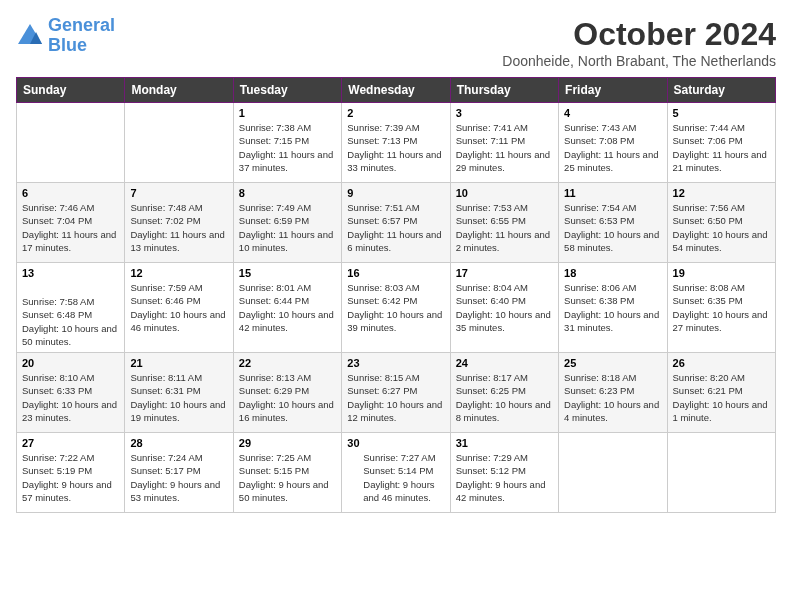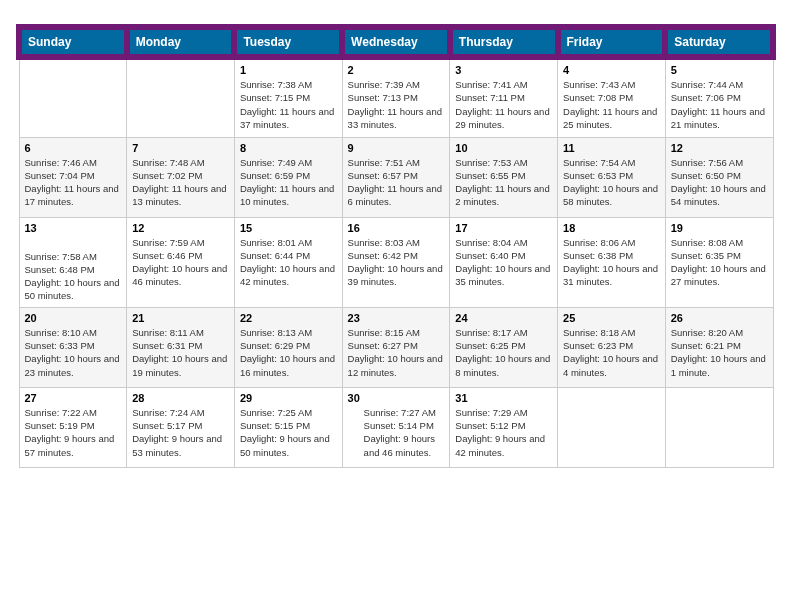--- a/index.html
+++ b/index.html
@@ -45,26 +45,26 @@
     .location-title {
       font-size: 14px;
       color: #555;
     }
     table {
       width: 100%;
       border-collapse: collapse;
       font-size: 10px;
     }
     thead tr th {
-      background-color: #0369a1;
+      background-color: #404040;
       color: #fff;
       text-align: left;
       padding: 5px 6px;
       font-size: 12px;
-      border: 6px solid #701a75;
+      border: 1px solid #701a75;
     }
     tbody tr td {
       border: 1px solid #ccc;
       vertical-align: top;
       padding: 4px 5px;
       width: calc(100% / 7);
       min-height: 80px;
       height: 80px;
     }
     tbody tr:nth-child(even) td {
@@ -82,20 +82,34 @@
     .day-info {
       font-size: 9.5px;
       color: #333;
       line-height: 1.4;
     }
   </style>
 </head>
 <body>
 
 <div class="header-section">
+  <div class="logo">
+    <svg class="logo-icon" viewBox="0 0 28 28">
+      <polygon points="14,2 26,22 2,22" fill="#4a90d9"></polygon>
+      <polygon points="20,10 26,22 14,22" fill="#2a6db5"></polygon>
+    </svg>
+    <div class="logo-text">
+      <div><span>General</span></div>
+      <div><span style="color:#4a90d9">Blue</span></div>
+    </div>
+  </div>
+  <div class="title-section">
+    <div class="month-title">October 2024</div>
+    <div class="location-title">Doonheide, North Brabant, The Netherlands</div>
+  </div>
 </div>
 
 <table>
   <thead>
     <tr>
     <th>Sunday</th>
         <th>Monday</th>
         <th>Tuesday</th>
         <th>Wednesday</th>
         <th>Thursday</th>

